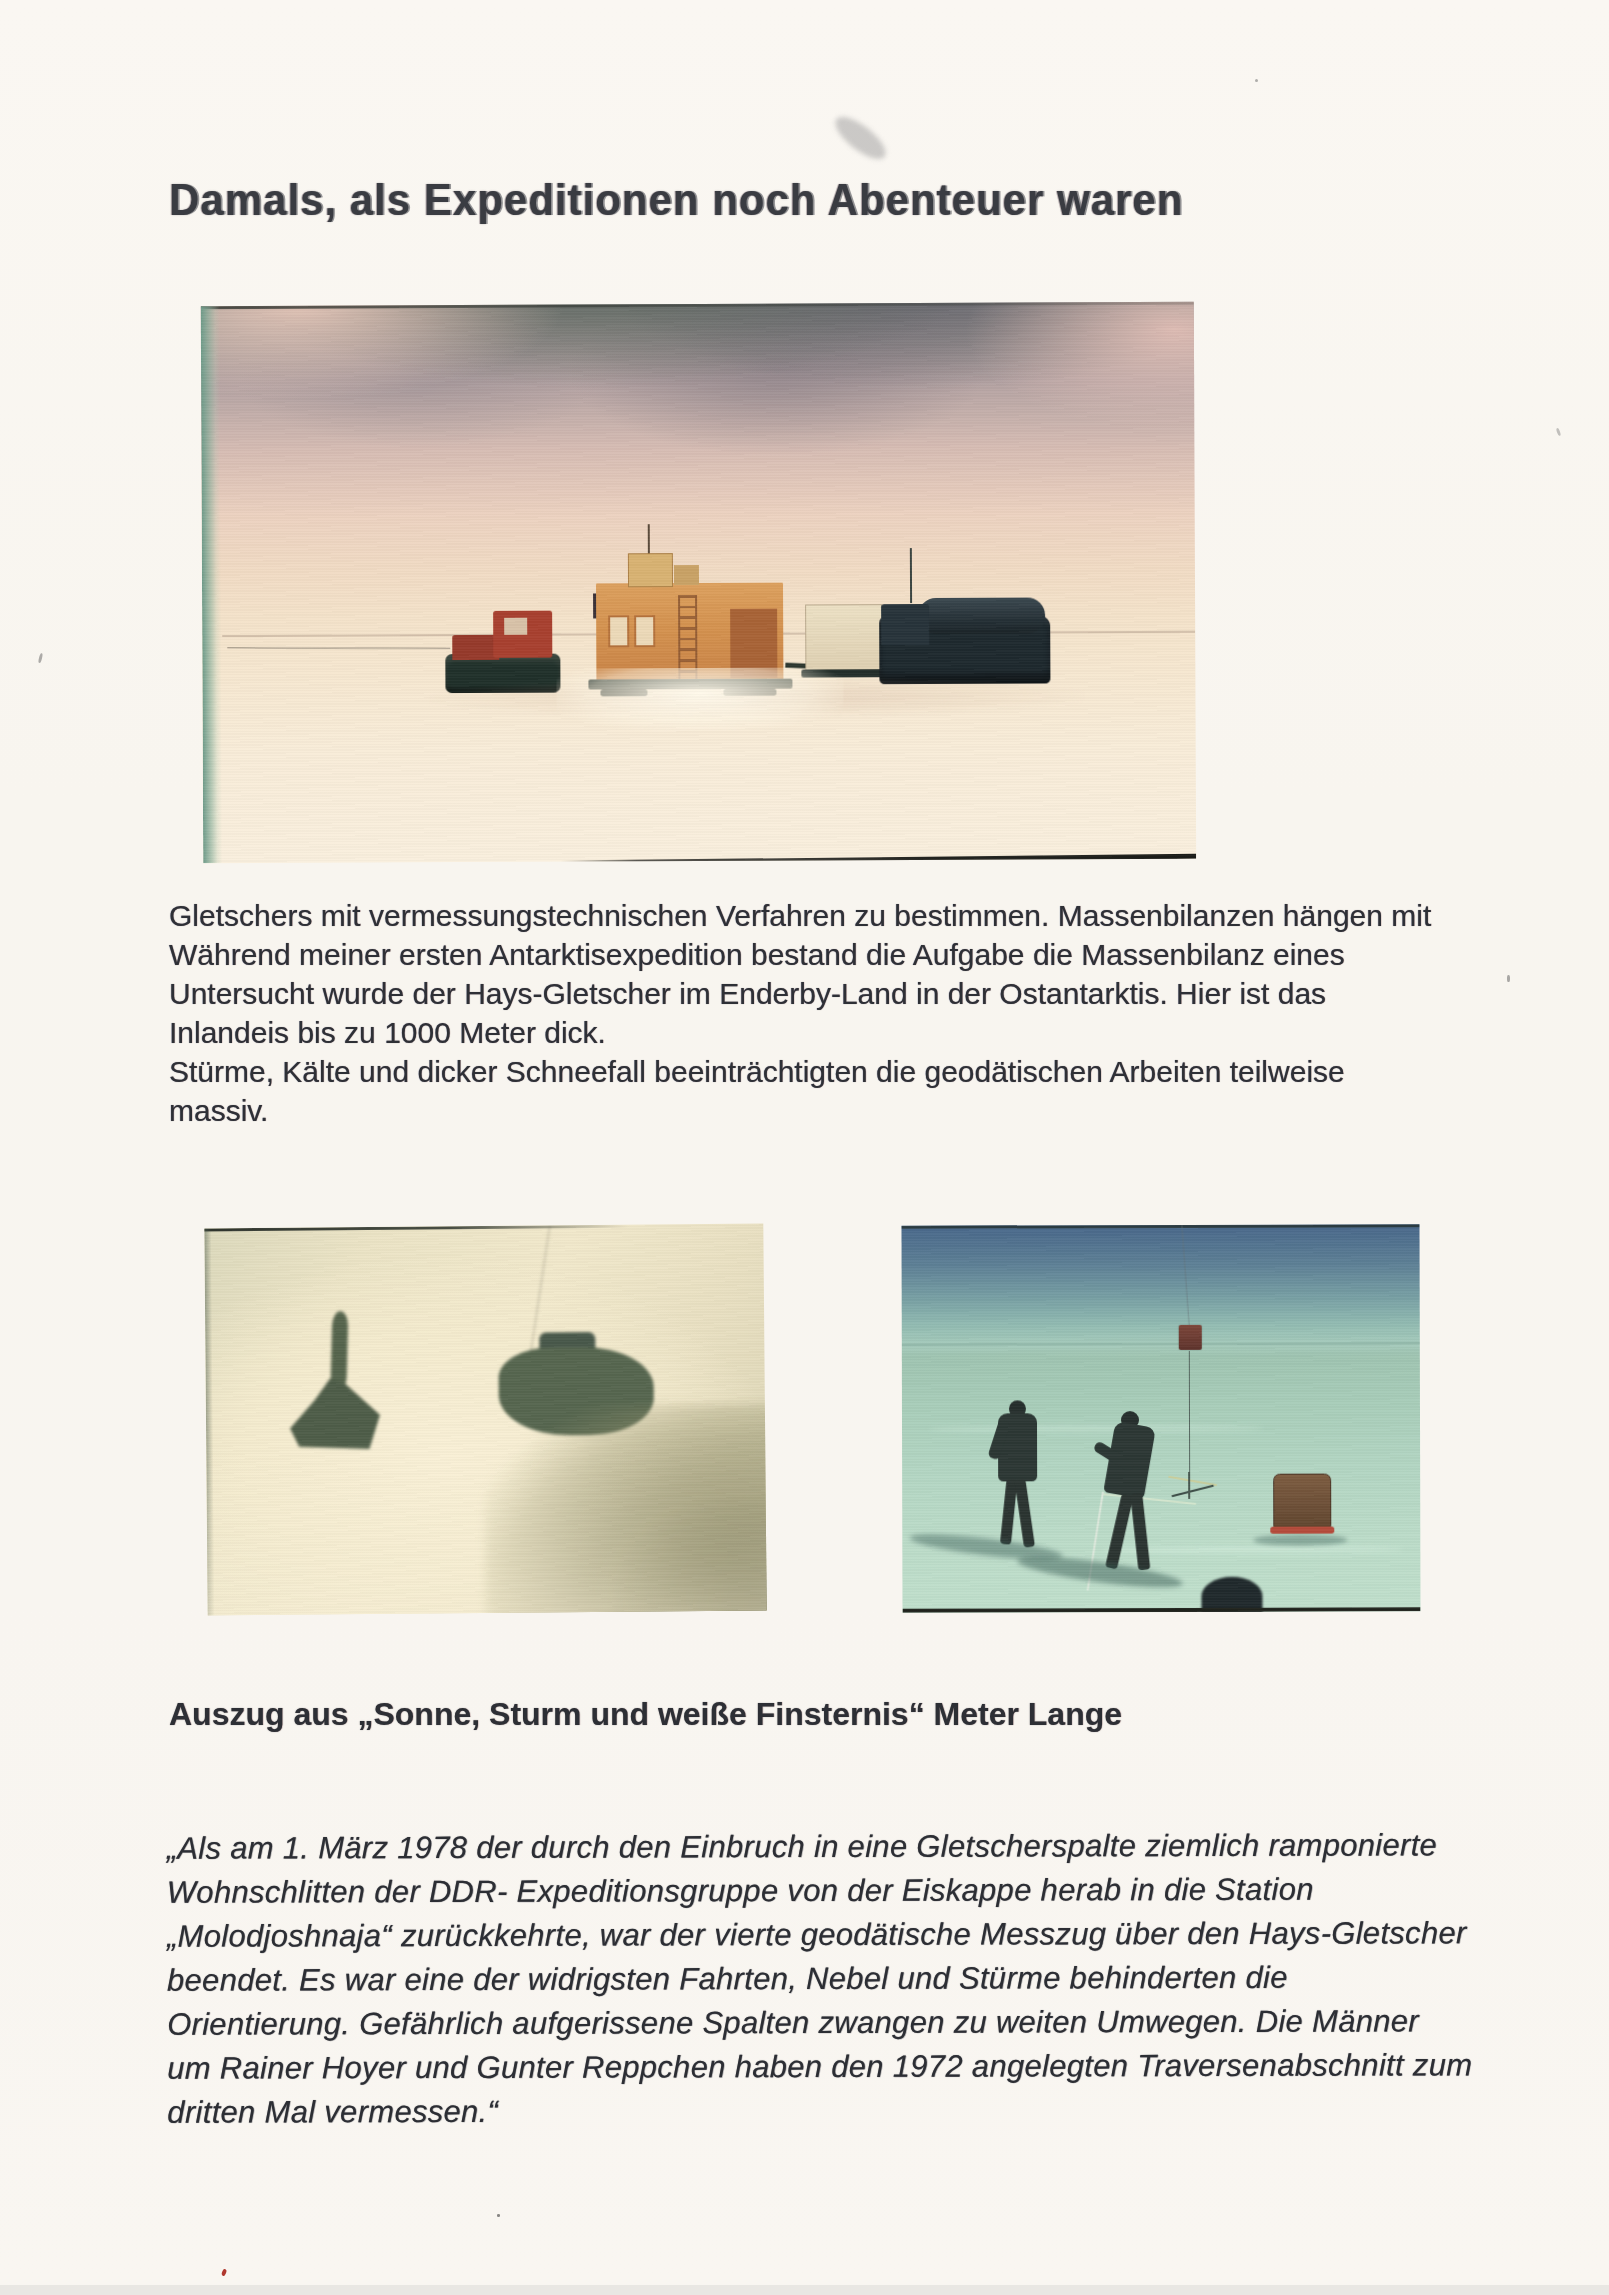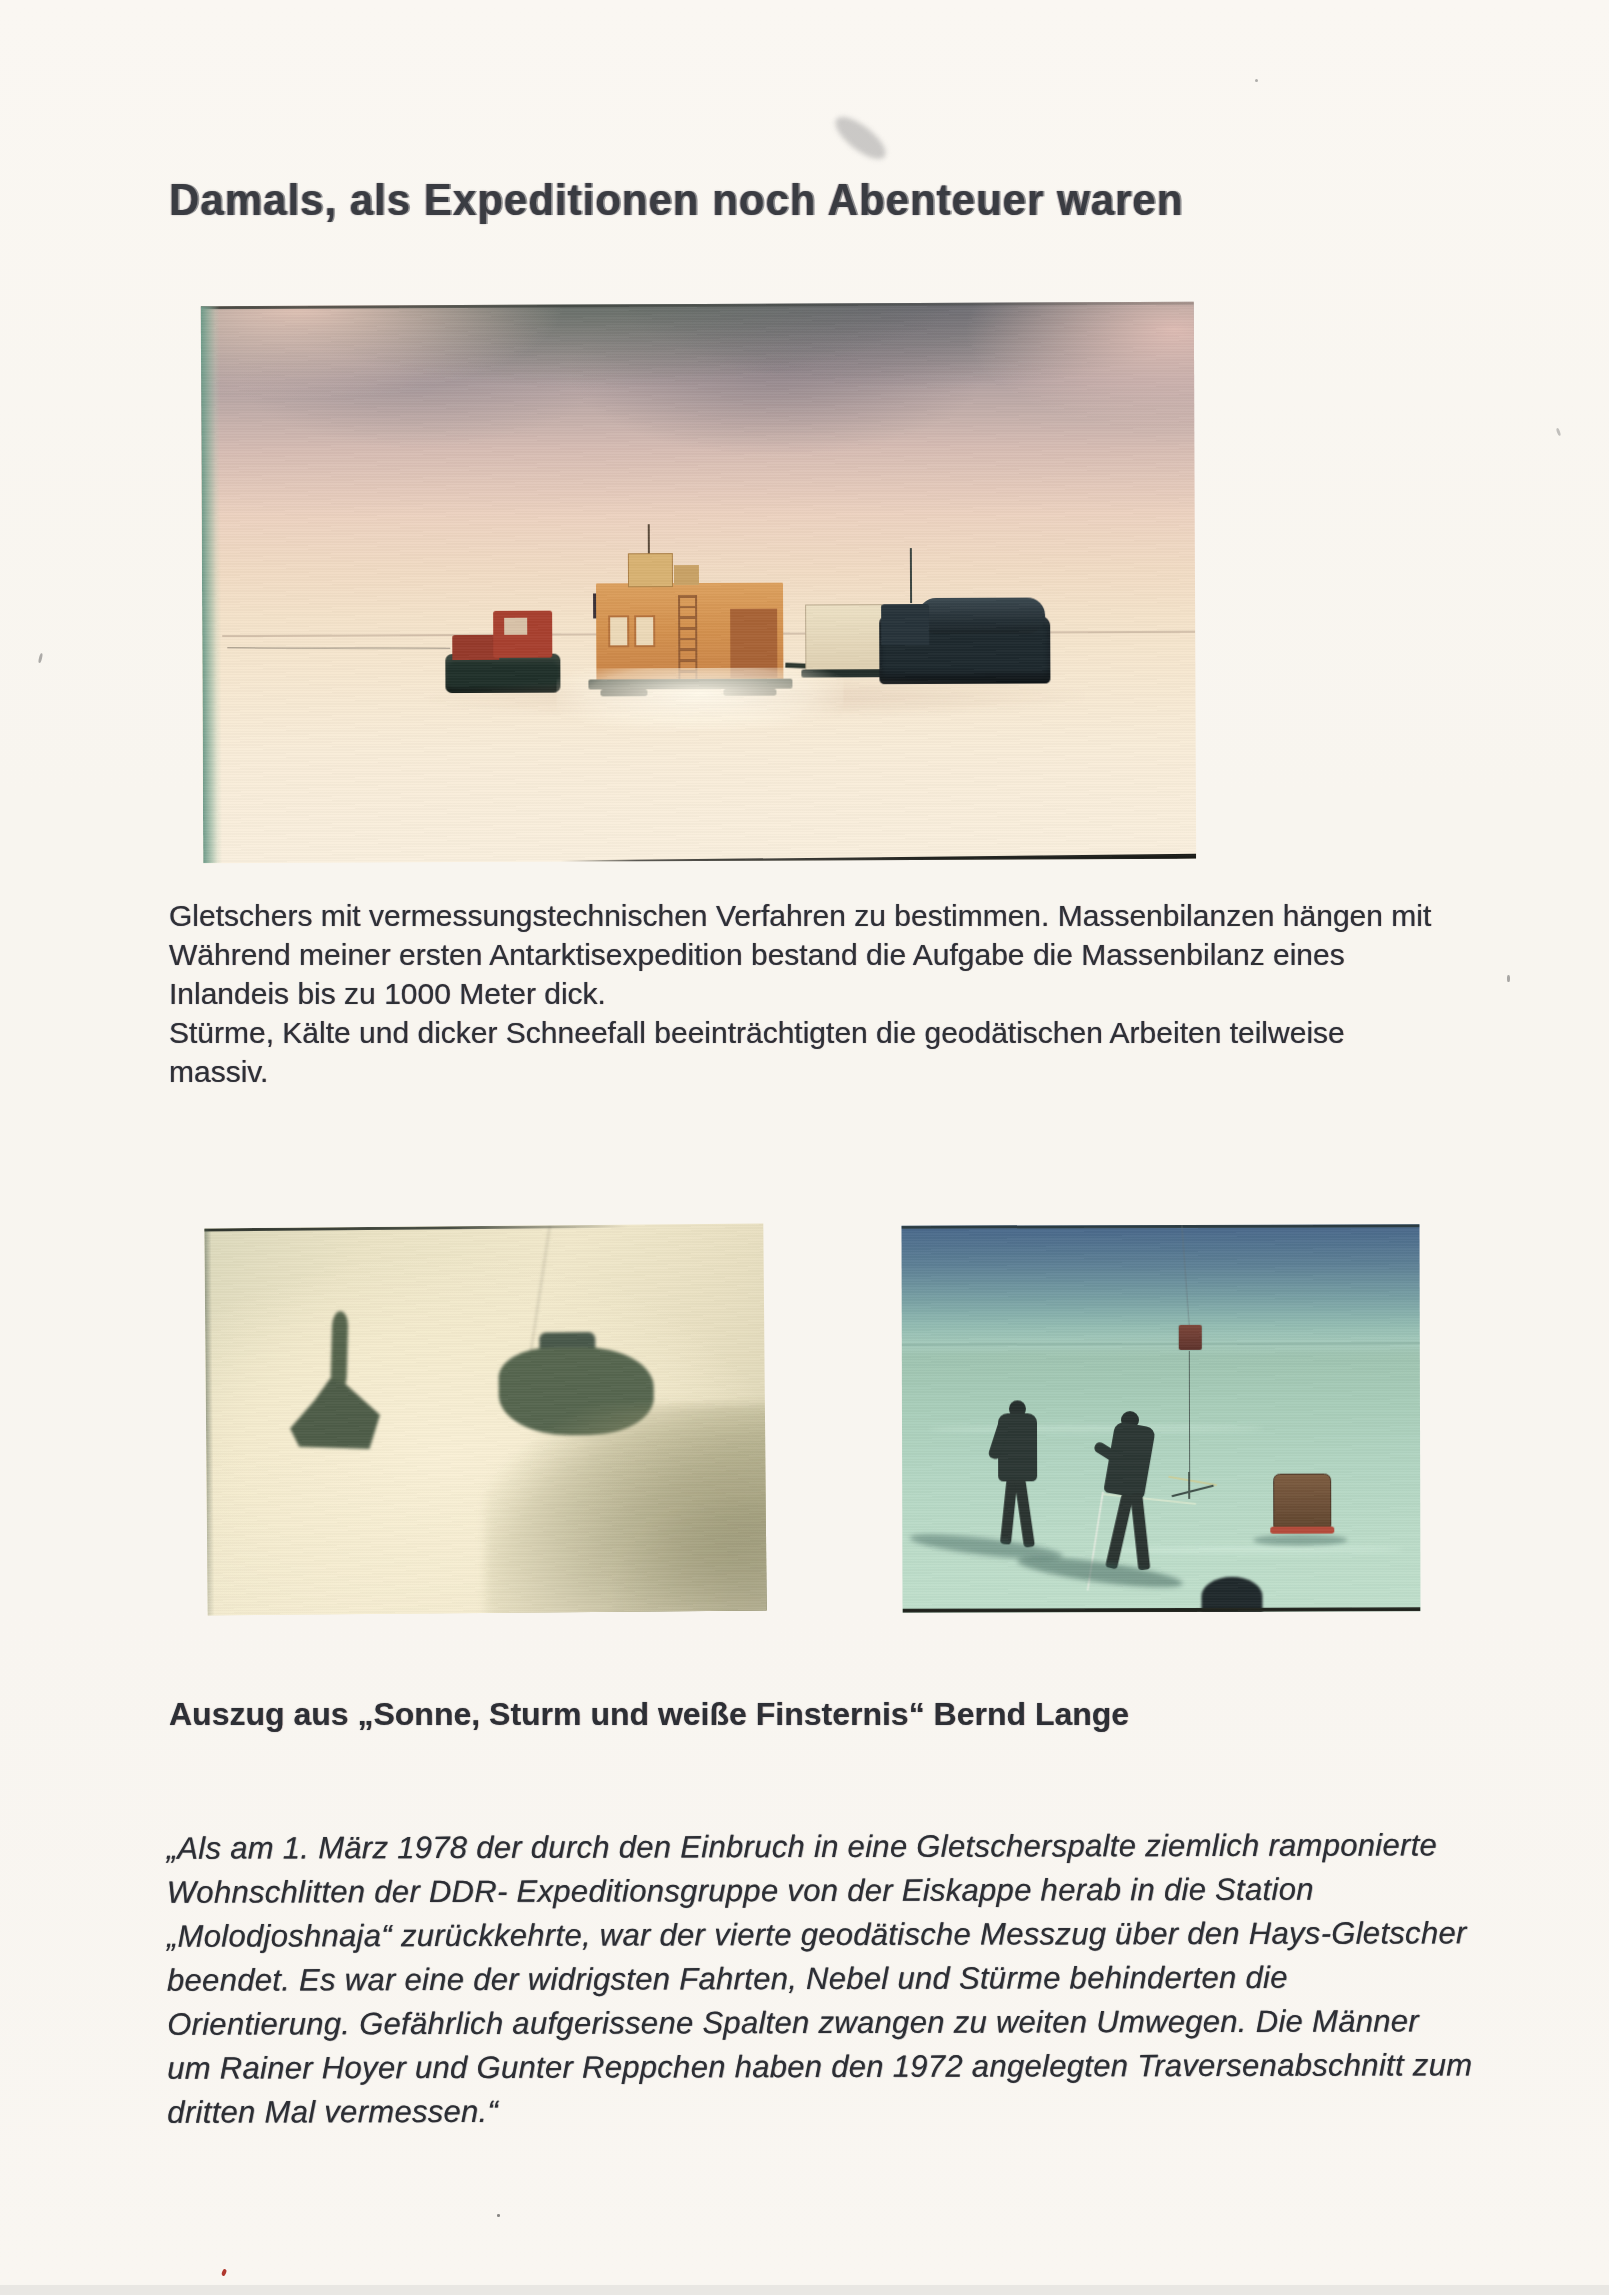--- a/index.html
+++ b/index.html
@@ -223,20 +223,21 @@
       <div class="abs tracked-mast"></div>
       <div class="abs ground-shade"></div>
       <div class="abs snow-spray"></div>
     </div>
     <div class="abs pt-edge-bottom"></div>
   </figure>
 
   <div class="bodytext">
     <div class="tline">Gletschers mit vermessungstechnischen Verfahren zu bestimmen. Massenbilanzen hängen mit</div>
     <div class="tline">Während meiner ersten Antarktisexpedition bestand die Aufgabe die Massenbilanz eines</div>
+    <div class="tline">Untersucht wurde der Hays-Gletscher im Enderby-Land in der Ostantarktis. Hier ist das</div>
     <div class="tline">Inlandeis bis zu 1000 Meter dick.</div>
     <div class="tline">Stürme, Kälte und dicker Schneefall beeinträchtigten die geodätischen Arbeiten teilweise</div>
     <div class="tline">massiv.</div>
   </div>
 
   <figure class="photo" id="photo-left">
     <div class="abs lf-left-edge"></div>
     <div class="lf-soft">
       <div class="abs lf-wire"></div>
       <div class="abs lf-blade"></div>
@@ -282,21 +283,21 @@
         <div class="rt-sled-shadow"></div>
         <div class="rt-sled-box"></div>
         <div class="rt-sled-runner"></div>
       </div>
       <div class="abs rt-blob"></div>
     </div>
     <div class="abs rt-bottom-line"></div>
   </figure>
 
   <div class="source">
-    <div class="tline">Auszug aus „Sonne, Sturm und weiße Finsternis“ Bernd Lange</div>
+    <div class="tline">Auszug aus „Sonne, Sturm und weiße Finsternis“ Meter Lange</div>
   </div>
 
   <div class="quote">
     <div class="tline">„Als am 1. März 1978 der durch den Einbruch in eine Gletscherspalte ziemlich ramponierte</div>
     <div class="tline">Wohnschlitten der DDR- Expeditionsgruppe von der Eiskappe herab in die Station</div>
     <div class="tline">„Molodjoshnaja“ zurückkehrte, war der vierte geodätische Messzug über den Hays-Gletscher</div>
     <div class="tline">beendet. Es war eine der widrigsten Fahrten, Nebel und Stürme behinderten die</div>
     <div class="tline">Orientierung. Gefährlich aufgerissene Spalten zwangen zu weiten Umwegen. Die Männer</div>
     <div class="tline">um Rainer Hoyer und Gunter Reppchen haben den 1972 angelegten Traversenabschnitt zum</div>
     <div class="tline">dritten Mal vermessen.“</div>

